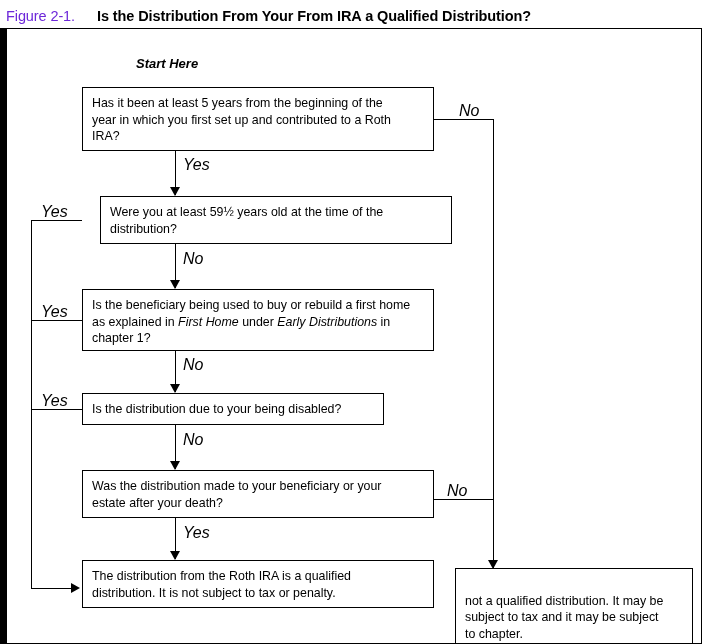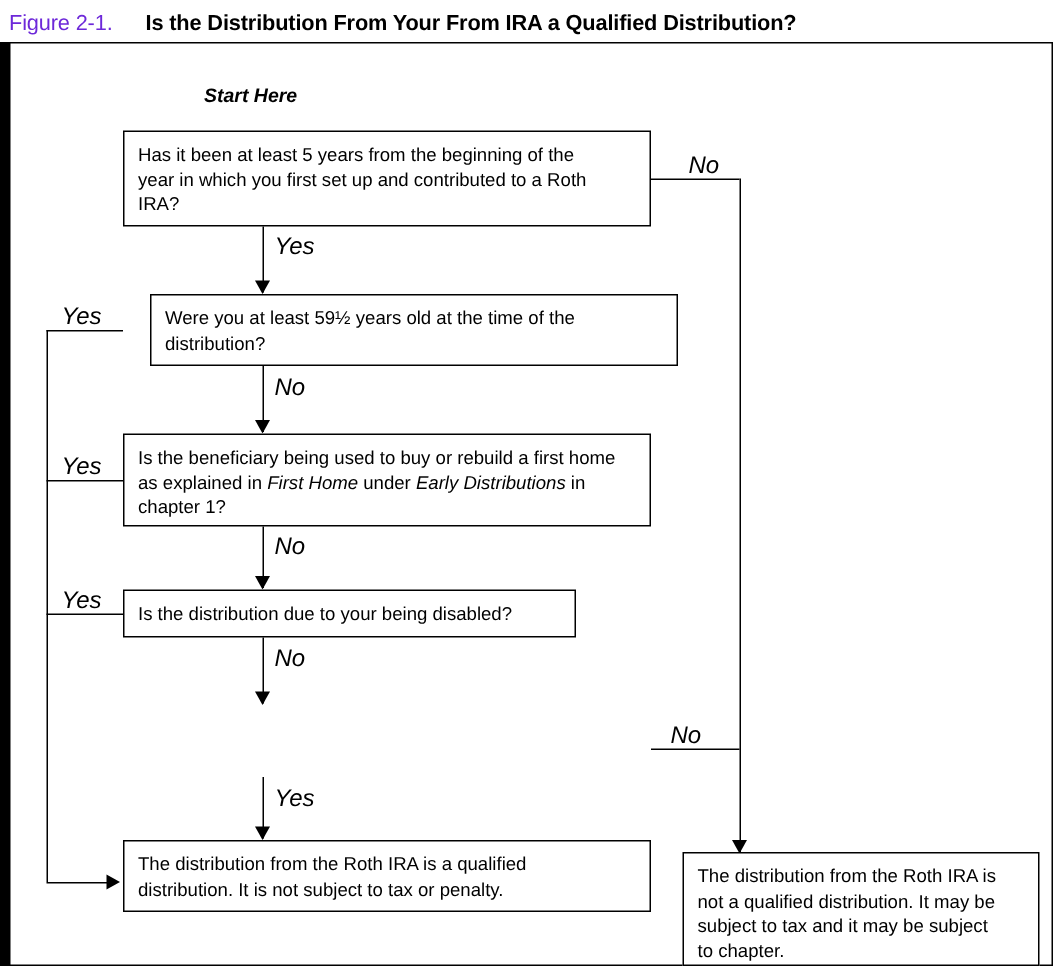--- a/index.html
+++ b/index.html
@@ -167,20 +167,24 @@
       <span>Is the distribution due to your being disabled?</span>
     </div>
 
     <div class="hline" style="left:31px; top:381px; width:51px;"></div>
     <div class="elabel" style="left:41px; top:364px;">Yes</div>
 
     <div class="vline" style="left:175px; top:397px; height:44px;"></div>
     <div class="arrow-down" style="left:170px; top:433px;"></div>
     <div class="elabel" style="left:183px; top:403px;">No</div>
 
+    <div class="fbox" id="box-q5" style="left:82px; top:442px; width:352px; height:48px;">
+      <span>Was the distribution made to your beneficiary or your</span>
+      <br><span>estate after your death?</span>
+    </div>
 
     <div class="hline" style="left:434px; top:471px; width:59px;"></div>
     <div class="elabel" style="left:447px; top:454px;">No</div>
 
     <div class="vline" style="left:175px; top:490px; height:41px;"></div>
     <div class="arrow-down" style="left:170px; top:523px;"></div>
     <div class="elabel" style="left:183px; top:496px;">Yes</div>
 
     <div class="vline" style="left:31px; top:192px; height:368px;"></div>
     <div class="hline" style="left:31px; top:560px; width:42px;"></div>
@@ -188,20 +192,19 @@
 
     <div class="vline" style="left:493px; top:91px; height:449px;"></div>
     <div class="arrow-down" style="left:488px; top:532px;"></div>
 
     <div class="fbox" id="box-qualified" style="left:82px; top:532px; width:352px; height:48px;">
       <span>The distribution from the Roth IRA is a qualified</span>
       <br><span>distribution. It is not subject to tax or penalty.</span>
     </div>
 
     <div class="fbox" id="box-not-qualified" style="left:455px; top:540px; width:238px; height:76px;">
-      <span>The distribution from the Roth IRA is</span>
       <br><span>not a qualified distribution. It may be</span>
       <br><span>subject to tax and it may be subject</span>
       <br><span>to chapter.</span>
     </div>
 
   </div>
 </div>
 
 </body></html>

